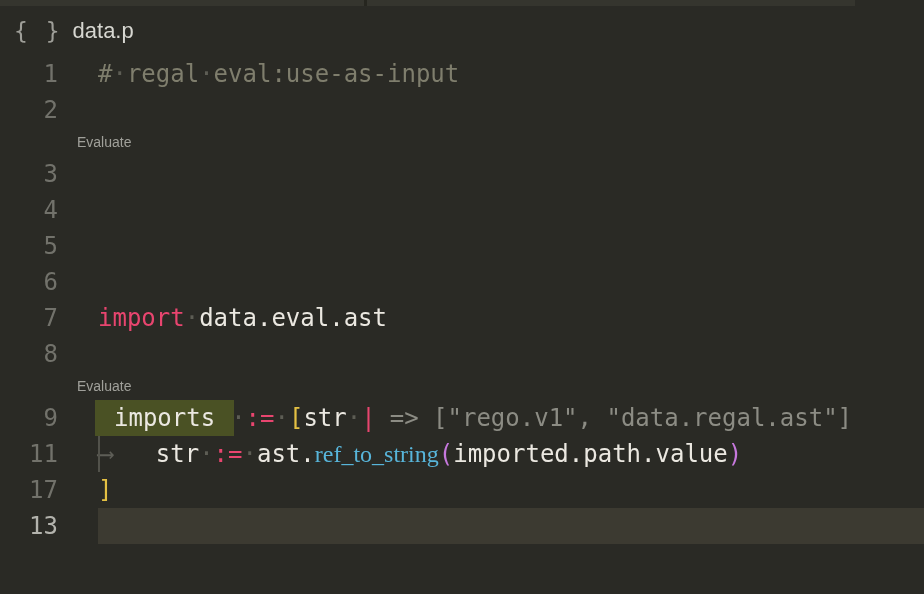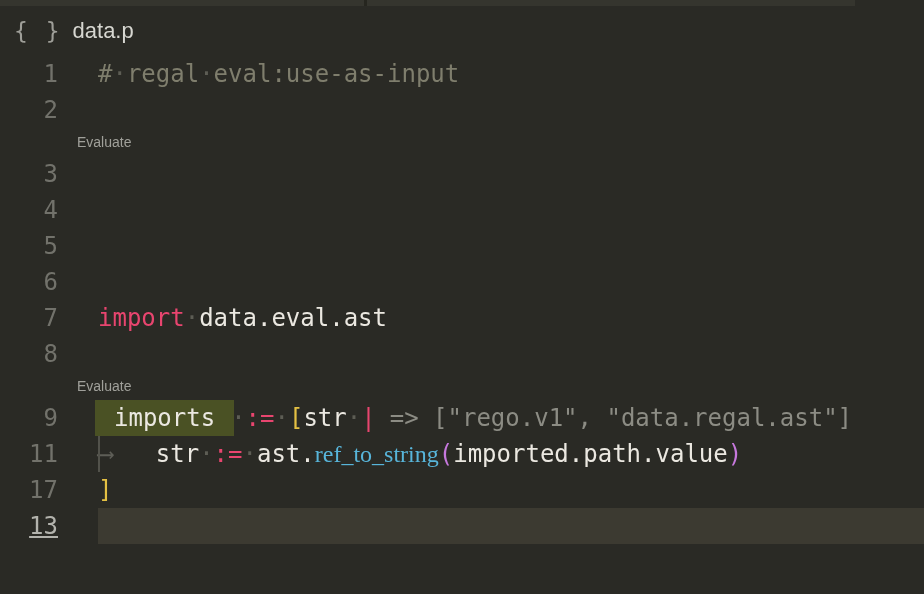--- a/index.html
+++ b/index.html
@@ -16,21 +16,21 @@
 
   
   .file-header { height:50px; display:flex; align-items:center; padding-left:14px; }
   .file-header .ficon { color:var(--header-icon); font-size:23px; font-family:"DejaVu Sans Mono",monospace; letter-spacing:2px; }
   .file-header .fname { color:var(--header-name); font-size:22px; font-family:"Liberation Sans",sans-serif; margin-left:11px; }
 
   
   .editor { font-size:24px; }
   .row { display:flex; height:36px; line-height:36px; white-space:pre; }
   .gutter { width:58px; flex:none; text-align:right; color:var(--gutter); }
-  .row.active .gutter { color:var(--gutter-active);text-decoration:underline; }
+  .row.active .gutter { color:var(--gutter-active); }
   .content { margin-left:40px; flex:1; position:relative; }
   .row.active .content { background:var(--line-hl); }
   .row.guide .content::before { content:""; position:absolute; left:0; top:0; bottom:0; width:2px; background:var(--guide); }
 
   .lens-row { height:28px; line-height:28px; padding-left:77px; font-family:"Liberation Sans",sans-serif; font-size:14px; color:var(--lens); }
 
   
   .tok-comment { color:var(--comment); }
   .tok-kw      { color:var(--pink); }
   .tok-plain   { color:var(--plain); }

